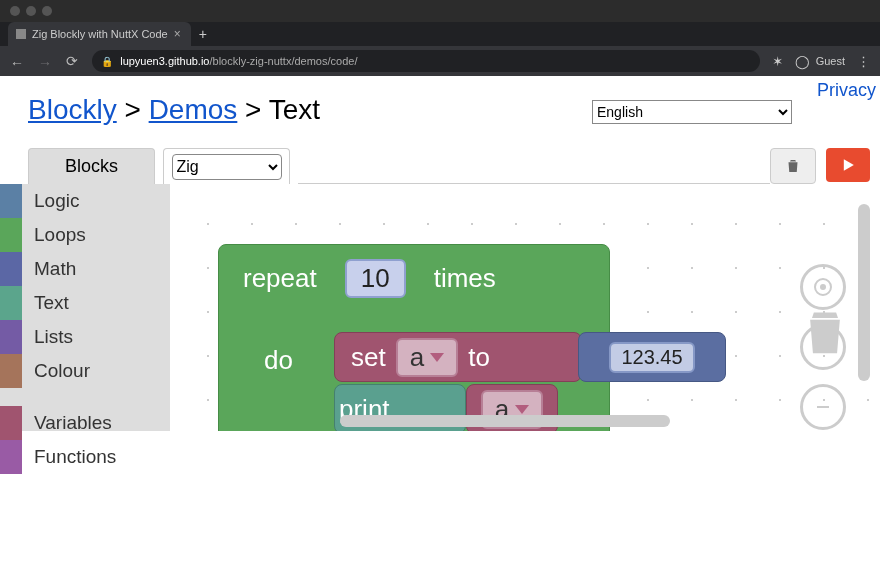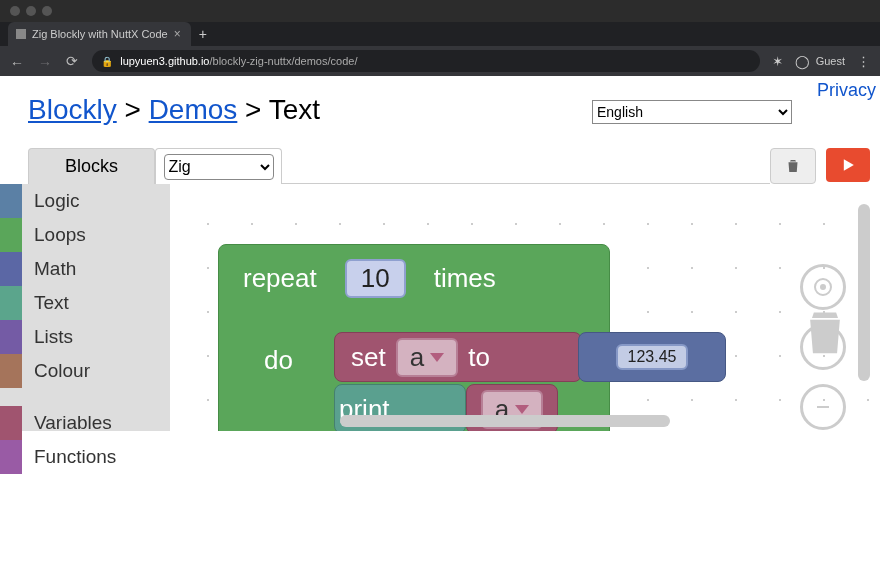--- a/index.html
+++ b/index.html
@@ -19,21 +19,21 @@
 .lock{color:#ccc;font-size:10px;}
 .r-ico{margin-left:12px;color:#ccc;font-size:13px;}
 .guest{color:#ccc;font-size:11px;margin-left:6px;}
 .content{position:relative;height:367px;background:#fff;}
 .privacy{position:absolute;top:4px;right:4px;color:#15c;font-size:18px;}
 .crumb{position:absolute;top:18px;left:28px;font-size:28px;}
 .crumb a{color:#15c;text-decoration:underline;}
 .sel-lang{position:absolute;top:24px;right:88px;}
 .sel-lang select{width:200px;height:24px;font-size:14px;background:#fff;border:1px solid #888;}
 .toolbar{position:absolute;top:72px;left:0;right:0;height:36px;display:flex;align-items:stretch;}
-.tb-tab{background:#ddd;width:125px;display:flex;align-items:center;justify-content:center;font-size:18px;border:1px solid #ccc;border-bottom:none;border-top-left-radius:4px;border-top-right-radius:4px;}
+.tb-tab{background:#ddd;width:125px;display:flex;align-items:center;justify-content:center;font-size:18px;border:1px solid #ccc;border-bottom:none;border-top-left-radius:4px;border-top-right-radius:4px;margin-right:8px;}
 .tb-tab:first-child{margin-left:28px;}
 .tb-tab.code{background:#fff;position:relative;}
 .tb-tab.code select{width:110px;height:26px;font-size:16px;background:#fff;border:1px solid #888;border-radius:4px;}
 .tb-sp{flex:1;border-bottom:1px solid #ccc;}
 .tb-btn{width:44px;height:34px;border-radius:4px;margin-right:10px;display:flex;align-items:center;justify-content:center;}
 .trash{background:#eee;border:1px solid #ccc;}
 .trash svg{width:18px;height:18px;fill:#666;}
 .run{background:#e84b2f;}
 .run svg{width:20px;height:20px;fill:#fff;}
 .sidebar{position:absolute;top:108px;left:0;width:170px;bottom:12px;background:#ddd;}
@@ -56,21 +56,21 @@
 .blk{position:absolute;border-radius:8px;color:#fff;font-size:26px;display:flex;align-items:center;}
 .repeat{left:48px;top:60px;width:390px;height:232px;background:#5aa65a;border:1px solid #468c46;}
 .repeat-row{position:absolute;top:14px;left:24px;display:flex;align-items:center;gap:28px;}
 .numslot{background:#c8d0ec;border:2px solid #8fa0cf;border-radius:6px;color:#222;font-size:26px;padding:2px 14px;}
 .do-lbl{position:absolute;top:100px;left:45px;}
 .setblk{left:164px;top:148px;width:246px;height:48px;background:#a0546f;border:1px solid #834058;}
 .setrow{display:flex;align-items:center;gap:10px;padding-left:16px;}
 .varslot{background:#d4b2c0;border:2px solid #b77f96;border-radius:6px;color:#333;padding:2px 12px;display:flex;align-items:center;gap:6px;}
 .varslot .tri{width:0;height:0;border-left:7px solid transparent;border-right:7px solid transparent;border-top:9px solid #b25d7e;}
 .valblk{left:408px;top:148px;width:146px;height:48px;background:#5b6ea1;border:1px solid #465884;justify-content:center;}
-.valbox{background:#c3cce5;border:2px solid #8698c6;border-radius:6px;color:#222;padding:2px 10px;font-size:16px;}
+.valbox{background:#c3cce5;border:2px solid #8698c6;border-radius:6px;color:#222;padding:2px 10px;font-size:20px;}
 .printblk{left:164px;top:200px;width:130px;height:48px;background:#5aa08f;border:1px solid #45806f;}
 .printrow{padding-left:4px;}
 .varblk{left:296px;top:200px;width:90px;height:48px;background:#a0546f;border:1px solid #834058;justify-content:center;}
 </style>
 </head>
 <body>
 <div class="window">
 
 <div class="titlebar">
   <div class="dot"></div>

